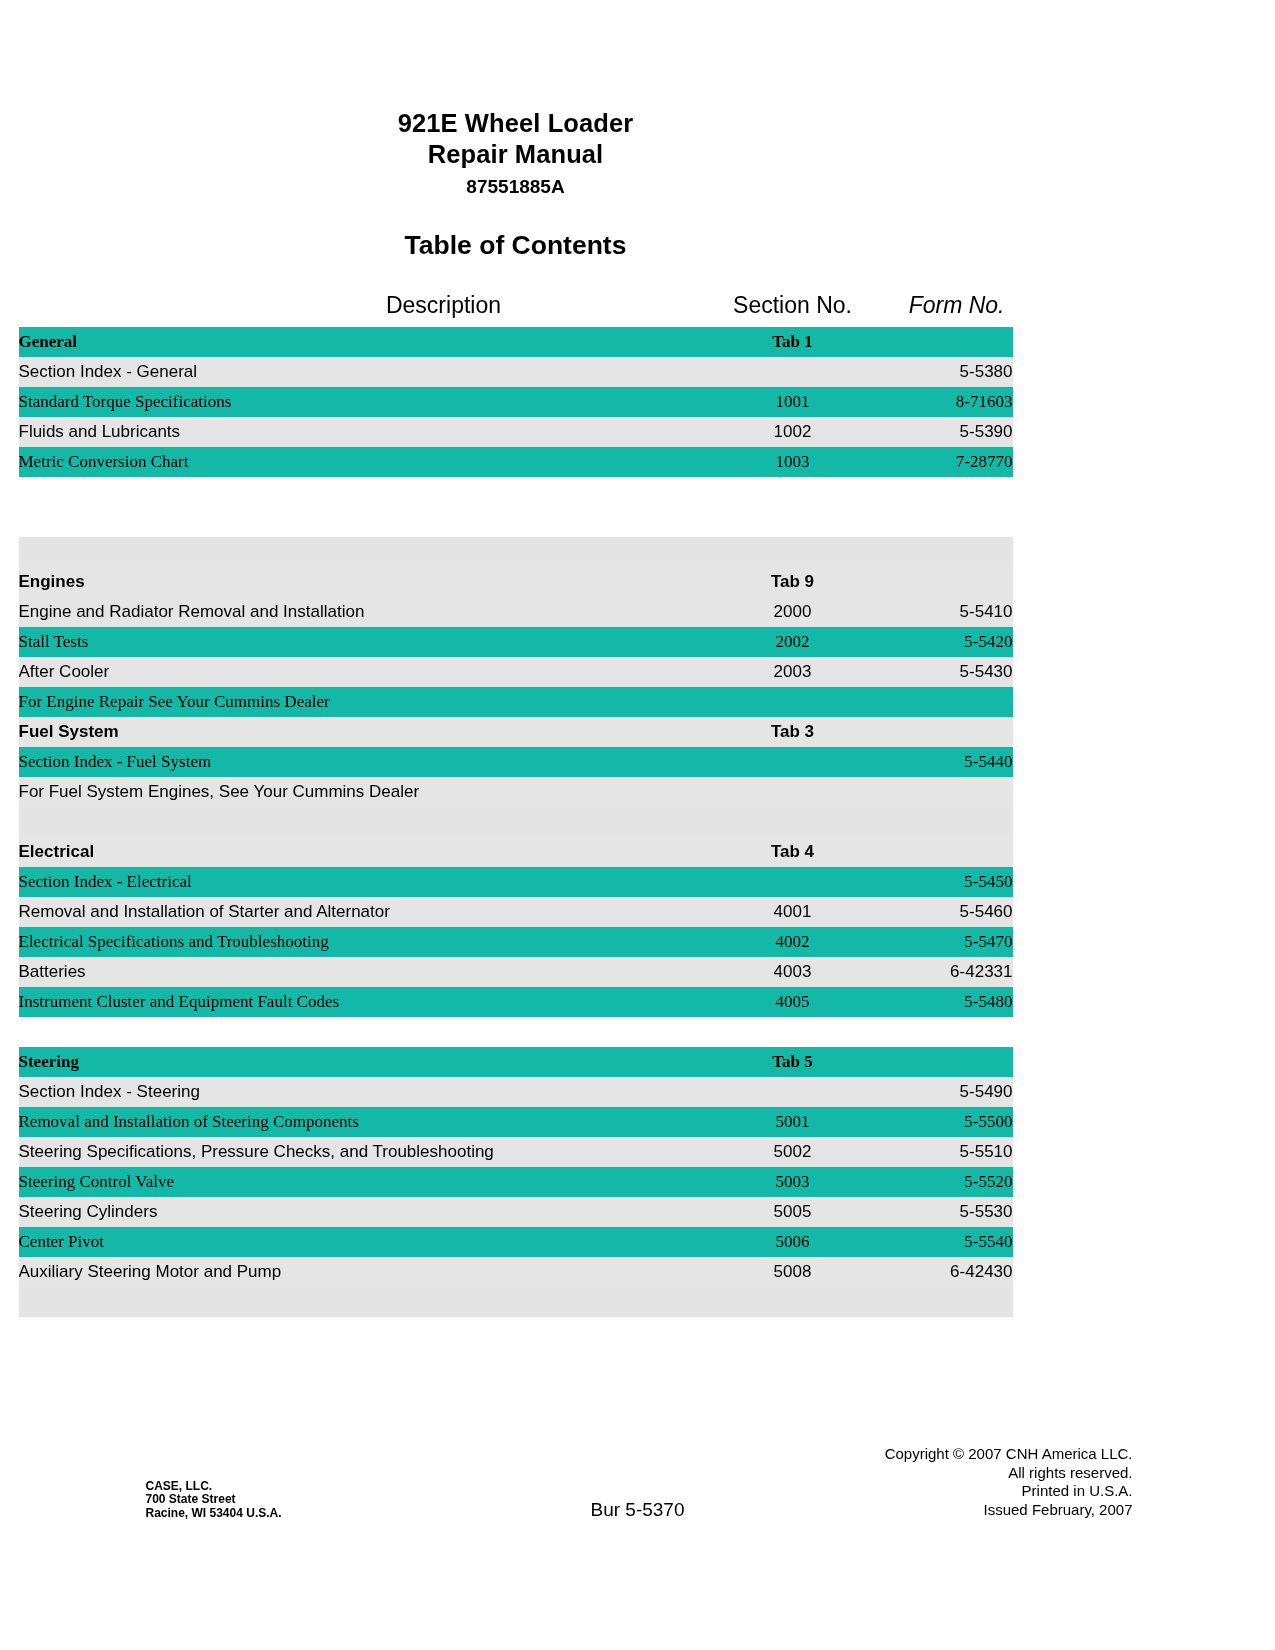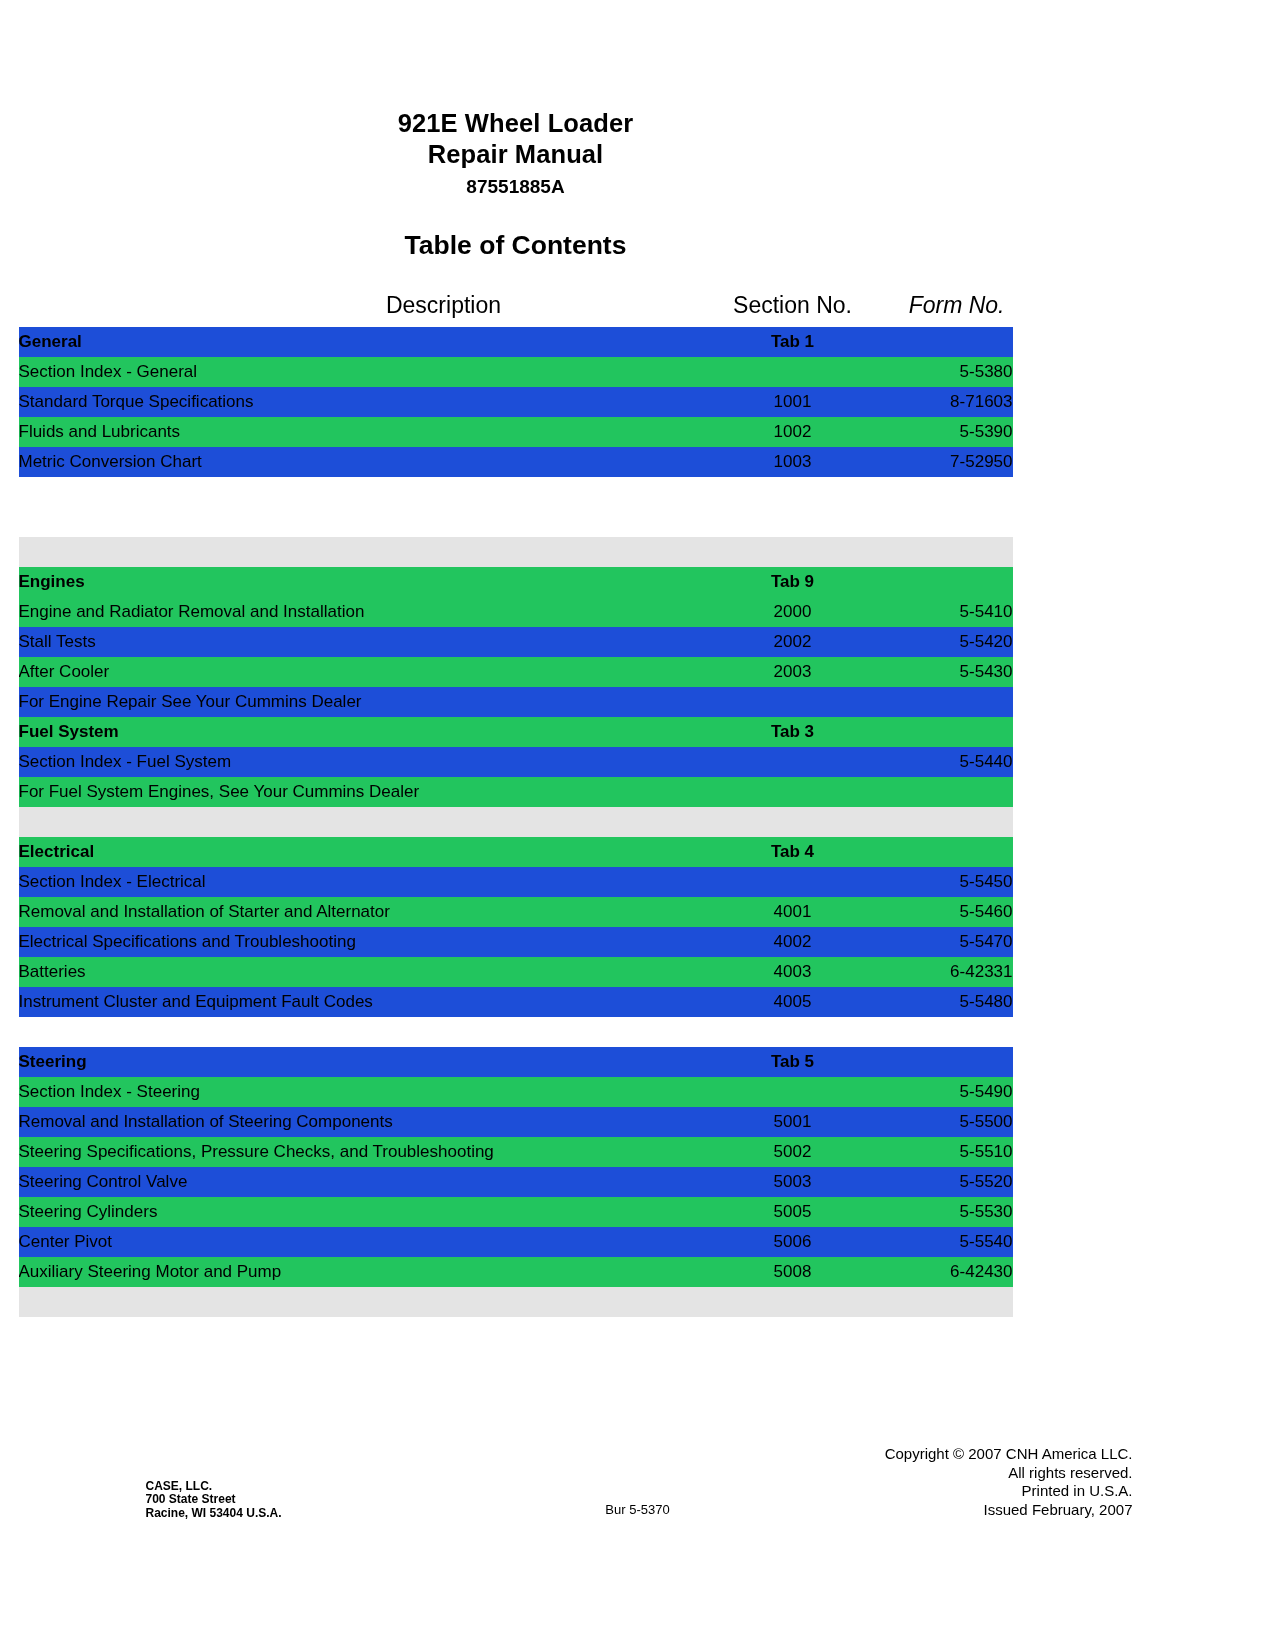--- a/index.html
+++ b/index.html
@@ -80,22 +80,22 @@
     line-height: 30px;
     padding: 0;
     vertical-align: middle;
     white-space: nowrap;
     overflow: hidden;
   }
   td.d-desc { padding-left: 12px; text-align: left; }
   td.d-sect { text-align: center; }
   td.d-form { text-align: right; padding-right: 8px; }
 
-  tr.shaded td { background: #1d4ed8; }
-  tr.plain td  { background: #22c55e; }
+  tr.shaded td { background: #14b8a6; font-family: Liberation Serif, serif; }
+  tr.plain td  { background: #e5e5e5; }
   tr.section-head td.d-desc,
   tr.section-head td.d-sect { font-weight: bold; }
 
   tr.gap td {
     background: #ffffff;
     height: 30px;
   }
   tr.spacer-shaded td {
     background: #e4e4e4;
     height: 30px;
@@ -124,21 +124,21 @@
     font-weight: bold;
     line-height: 13.5px;
     text-align: left;
   }
   .bur {
     position: absolute;
     left: 0;
     right: 0;
     bottom: 2px;
     text-align: center;
-    font-size: 13px;
+    font-size: 19px;
     line-height: 17px;
   }
   .copy {
     position: absolute;
     right: 2px;
     bottom: 1px;
     text-align: right;
     font-size: 15px;
     line-height: 18.5px;
   }
@@ -186,21 +186,21 @@
             <td class="d-form">8-71603</td>
           </tr>
           <tr class="plain">
             <td class="d-desc">Fluids and Lubricants</td>
             <td class="d-sect">1002</td>
             <td class="d-form">5-5390</td>
           </tr>
           <tr class="shaded">
             <td class="d-desc">Metric Conversion Chart</td>
             <td class="d-sect">1003</td>
-            <td class="d-form">7-52950</td>
+            <td class="d-form">7-28770</td>
           </tr>
           <tr class="gap">
             <td class="d-desc"></td>
             <td class="d-sect"></td>
             <td class="d-form"></td>
           </tr>
           <tr class="gap">
             <td class="d-desc"></td>
             <td class="d-sect"></td>
             <td class="d-form"></td>

